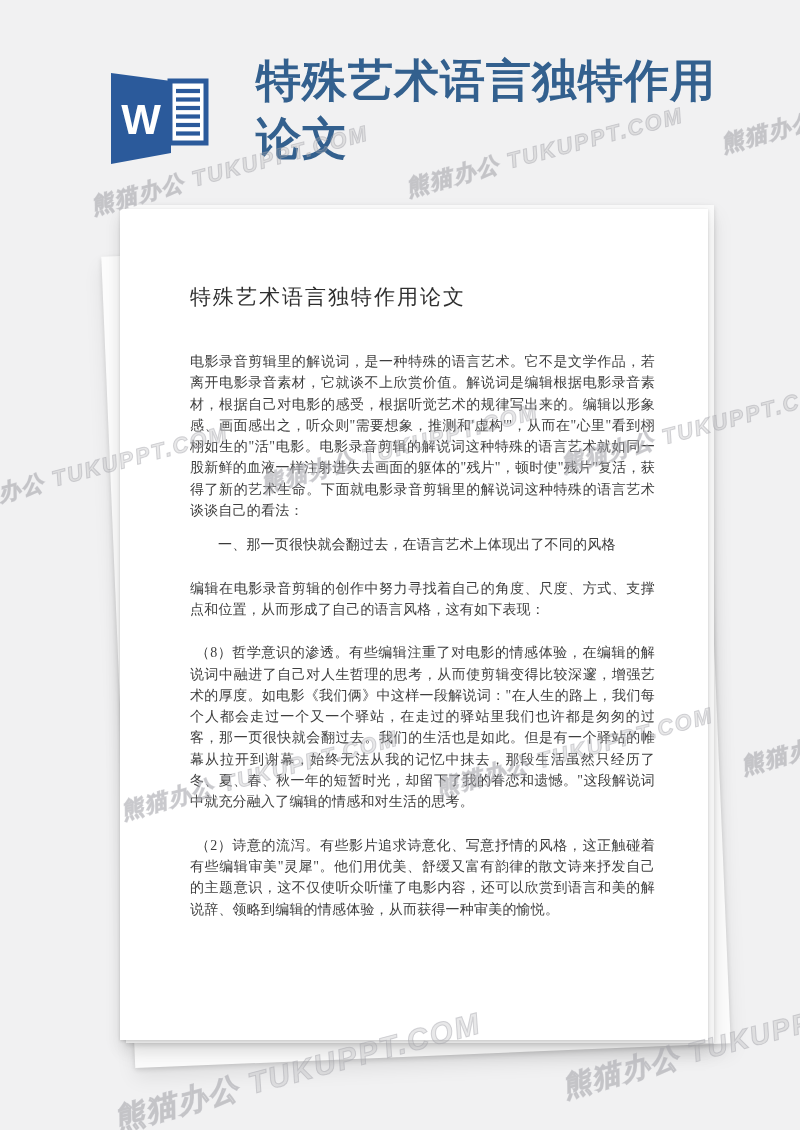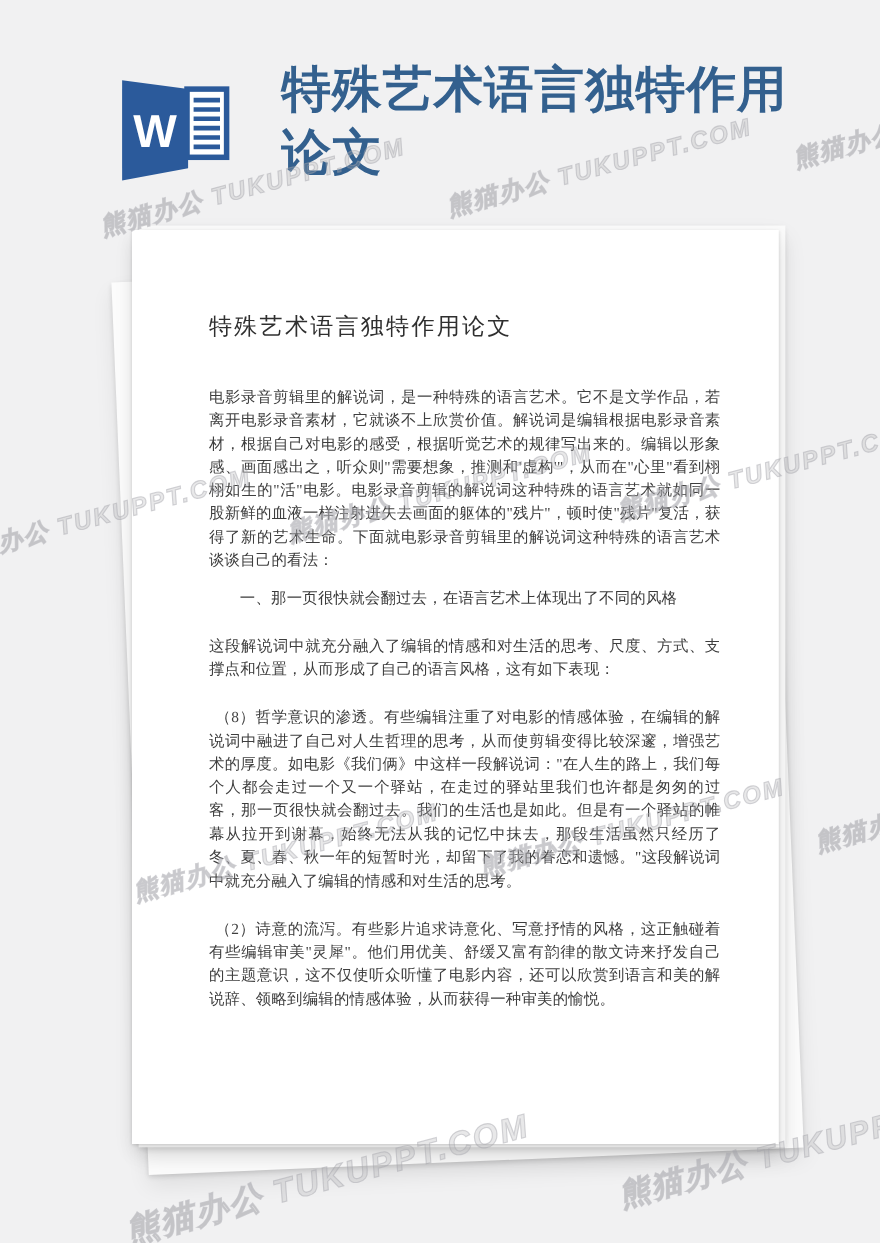--- a/index.html
+++ b/index.html
@@ -100,21 +100,21 @@
 
 <div class="sheet sheet-back"></div>
 <div class="sheet sheet-mid"></div>
 
 <div class="sheet sheet-front">
   <div class="doc-inner">
     <h1 class="doc-heading">特殊艺术语言独特作用论文</h1>
     <div>
         <p class="para p-body">电影录音剪辑里的解说词，是一种特殊的语言艺术。它不是文学作品，若离开电影录音素材，它就谈不上欣赏价值。解说词是编辑根据电影录音素材，根据自己对电影的感受，根据听觉艺术的规律写出来的。编辑以形象感、画面感出之，听众则"需要想象，推测和'虚构'"，从而在"心里"看到栩栩如生的"活"电影。电影录音剪辑的解说词这种特殊的语言艺术就如同一股新鲜的血液一样注射进失去画面的躯体的"残片"，顿时使"残片"复活，获得了新的艺术生命。下面就电影录音剪辑里的解说词这种特殊的语言艺术谈谈自己的看法：</p>
         <p class="para p-sub">一、那一页很快就会翻过去，在语言艺术上体现出了不同的风格</p>
-        <p class="para p-body">这段解说词中就充分融入了编辑的情感和对生活的思考、尺度、方式、支撑点和位置，从而形成了自己的语言风格，这有如下表现：</p>
+        <p class="para p-body">编辑在电影录音剪辑的创作中努力寻找着自己的角度、尺度、方式、支撑点和位置，从而形成了自己的语言风格，这有如下表现：</p>
         <p class="para p-num">（8）哲学意识的渗透。有些编辑注重了对电影的情感体验，在编辑的解说词中融进了自己对人生哲理的思考，从而使剪辑变得比较深邃，增强艺术的厚度。如电影《我们俩》中这样一段解说词："在人生的路上，我们每个人都会走过一个又一个驿站，在走过的驿站里我们也许都是匆匆的过客，那一页很快就会翻过去。我们的生活也是如此。但是有一个驿站的帷幕从拉开到谢幕，始终无法从我的记忆中抹去，那段生活虽然只经历了冬、夏、春、秋一年的短暂时光，却留下了我的眷恋和遗憾。"这段解说词中就充分融入了编辑的情感和对生活的思考。</p>
         <p class="para p-num">（2）诗意的流泻。有些影片追求诗意化、写意抒情的风格，这正触碰着有些编辑审美"灵犀"。他们用优美、舒缓又富有韵律的散文诗来抒发自己的主题意识，这不仅使听众听懂了电影内容，还可以欣赏到语言和美的解说辞、领略到编辑的情感体验，从而获得一种审美的愉悦。</p>
       </div>
   </div>
 </div>
 
 <div class="wm-layer">
     <span class="wm" style="left: 230px; top: 170px; font-size: 22px;">熊猫办公 TUKUPPT.COM</span>
     <span class="wm" style="left: 545px; top: 152px; font-size: 22px;">熊猫办公 TUKUPPT.COM</span>
     <span class="wm" style="left: 860px; top: 108px; font-size: 22px;">熊猫办公 TUKUPPT.COM</span>

